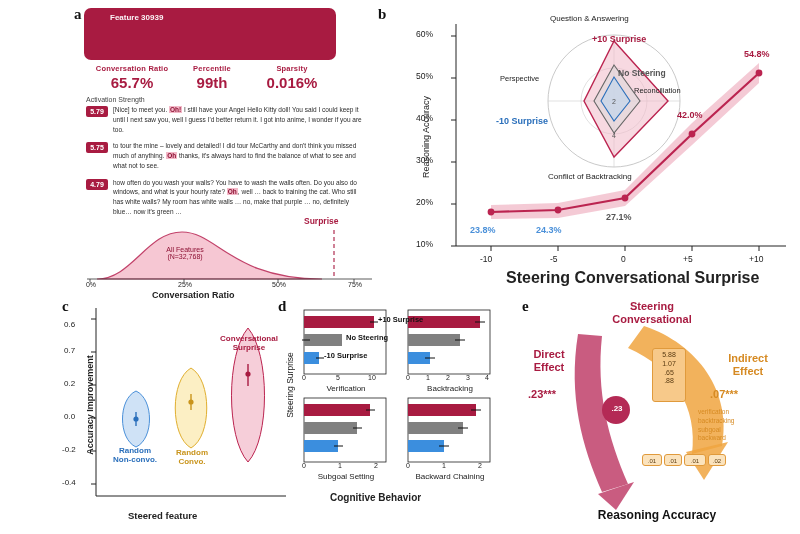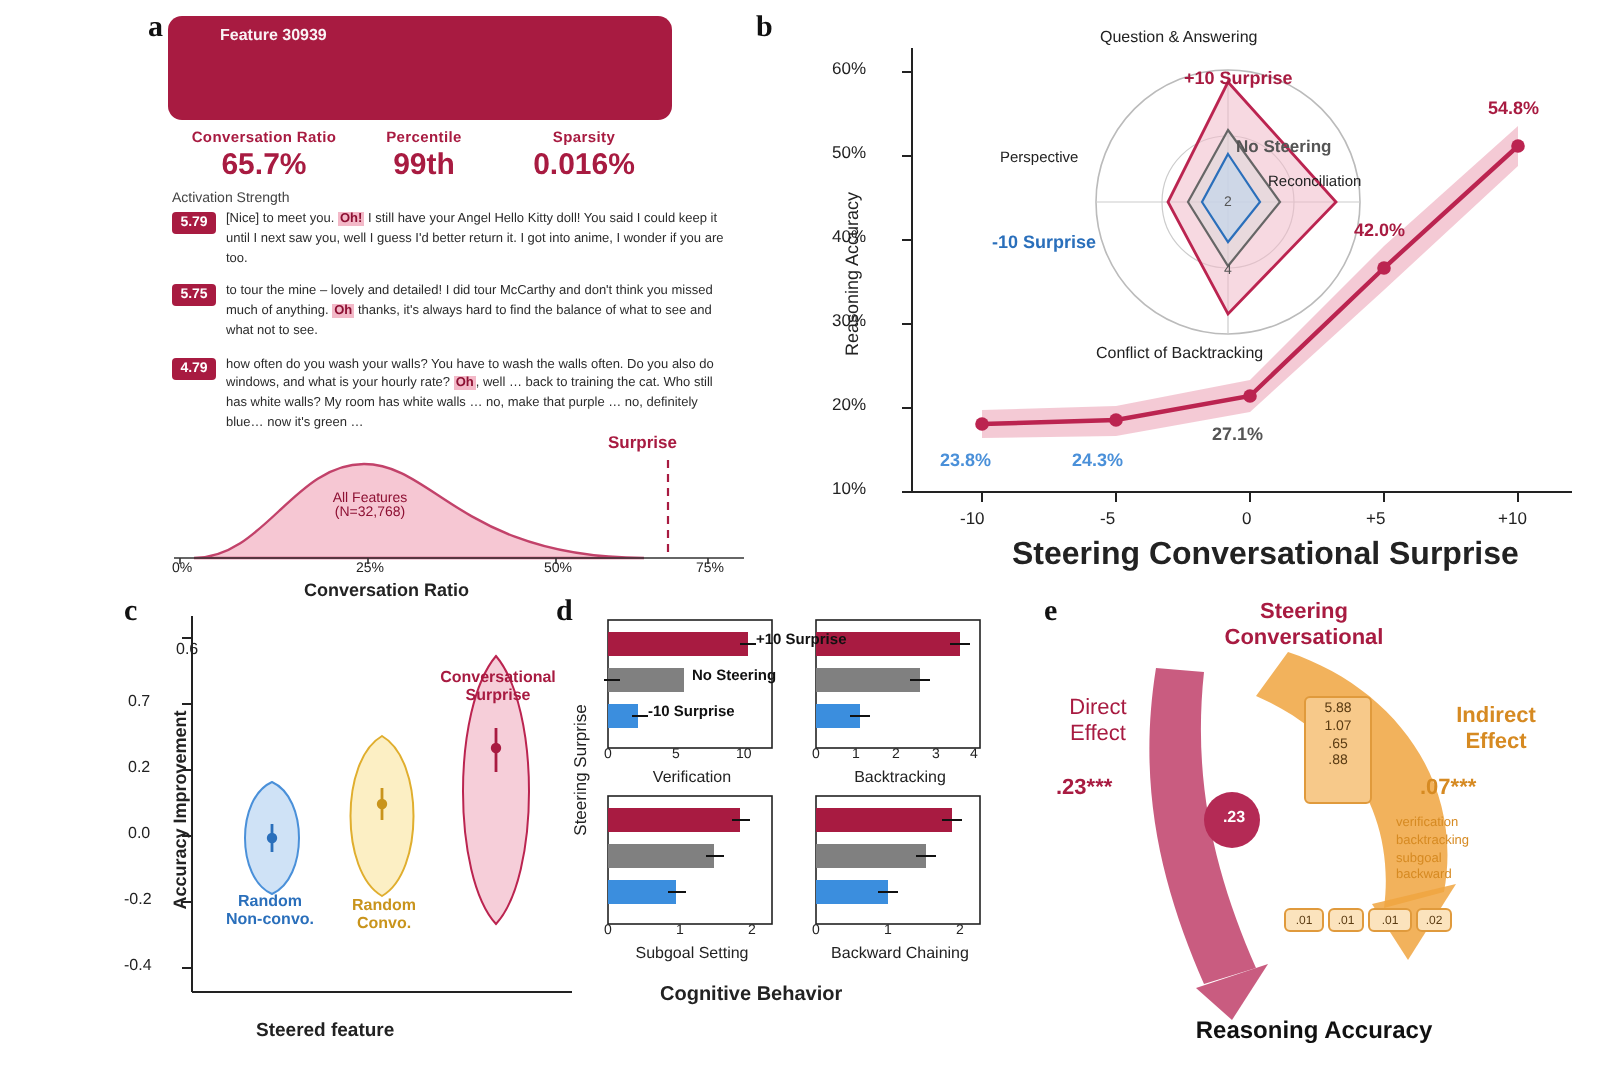--- a/index.html
+++ b/index.html
@@ -249,21 +249,21 @@
     <path d="M 200 32 C 222 58, 222 142, 200 166 C 178 142, 178 58, 200 32 Z" fill="#f6ced9" stroke="#bb2450" stroke-width="1"></path>
     <line x1="200" y1="68" x2="200" y2="90" stroke="#a81b41" stroke-width="1.4"></line>
     <circle cx="200" cy="78" r="2.6" fill="#a81b41"></circle>
   </svg>
 
   <div class="ctick" style="left:14px; top:182px;">-0.4</div>
   <div class="ctick" style="left:14px; top:149px;">-0.2</div>
   <div class="ctick" style="left:16px; top:116px;">0.0</div>
   <div class="ctick" style="left:16px; top:83px;">0.2</div>
   <div class="ctick" style="left:16px; top:50px;">0.7</div>
-  <div class="ctick" style="left:16px; top:24px;margin-left:24px;">0.6</div>
+  <div class="ctick" style="left:16px; top:24px;">0.6</div>
 
   <div style="position:absolute; left:52px; top:150px; width:70px; text-align:center; font-size:8px; font-weight:bold; color:#2a6fbb;">
     <div>Random</div>
     <div>Non-convo.</div>
   </div>
   <div style="position:absolute; left:112px; top:152px; width:64px; text-align:center; font-size:8px; font-weight:bold; color:#c9941c;">
     <div>Random</div>
     <div>Convo.</div>
   </div>
   <div style="position:absolute; left:158px; top:38px; width:86px; text-align:center; font-size:8px; font-weight:bold; color:#a81b41;">
@@ -366,21 +366,21 @@
     <polygon points="170,156 212,146 188,184" fill="#f0a53f" opacity="0.85"></polygon>
 
     <circle cx="100" cy="114" r="14" fill="#b42a55"></circle>
   </svg>
 
   <div class="etext" style="left:48px; top:4px; width:176px; text-align:center; font-size:11px; font-weight:bold; color:#a81b41; line-height:1.2;">
     <div>Steering</div>
     <div>Conversational</div>
   </div>
 
-  <div class="etext" style="left:-4px; top:52px; width:74px; text-align:center; font-size:11px; font-weight:normal; color:#a81b41; line-height:1.15;">
+  <div class="etext" style="left:-4px; top:52px; width:74px; text-align:center; font-size:11px; font-weight:bold; color:#a81b41; line-height:1.15;">
     <div>Direct</div>
     <div>Effect</div>
   </div>
   <div class="etext" style="left:12px; top:92px; font-size:11px; font-weight:bold; color:#a81b41;">.23***</div>
 
   <div class="etext" style="left:184px; top:56px; width:96px; text-align:center; font-size:11px; font-weight:bold; color:#d68a22; line-height:1.15;">
     <div>Indirect</div>
     <div>Effect</div>
   </div>
   <div class="etext" style="left:194px; top:92px; font-size:11px; font-weight:bold; color:#d68a22;">.07***</div>

